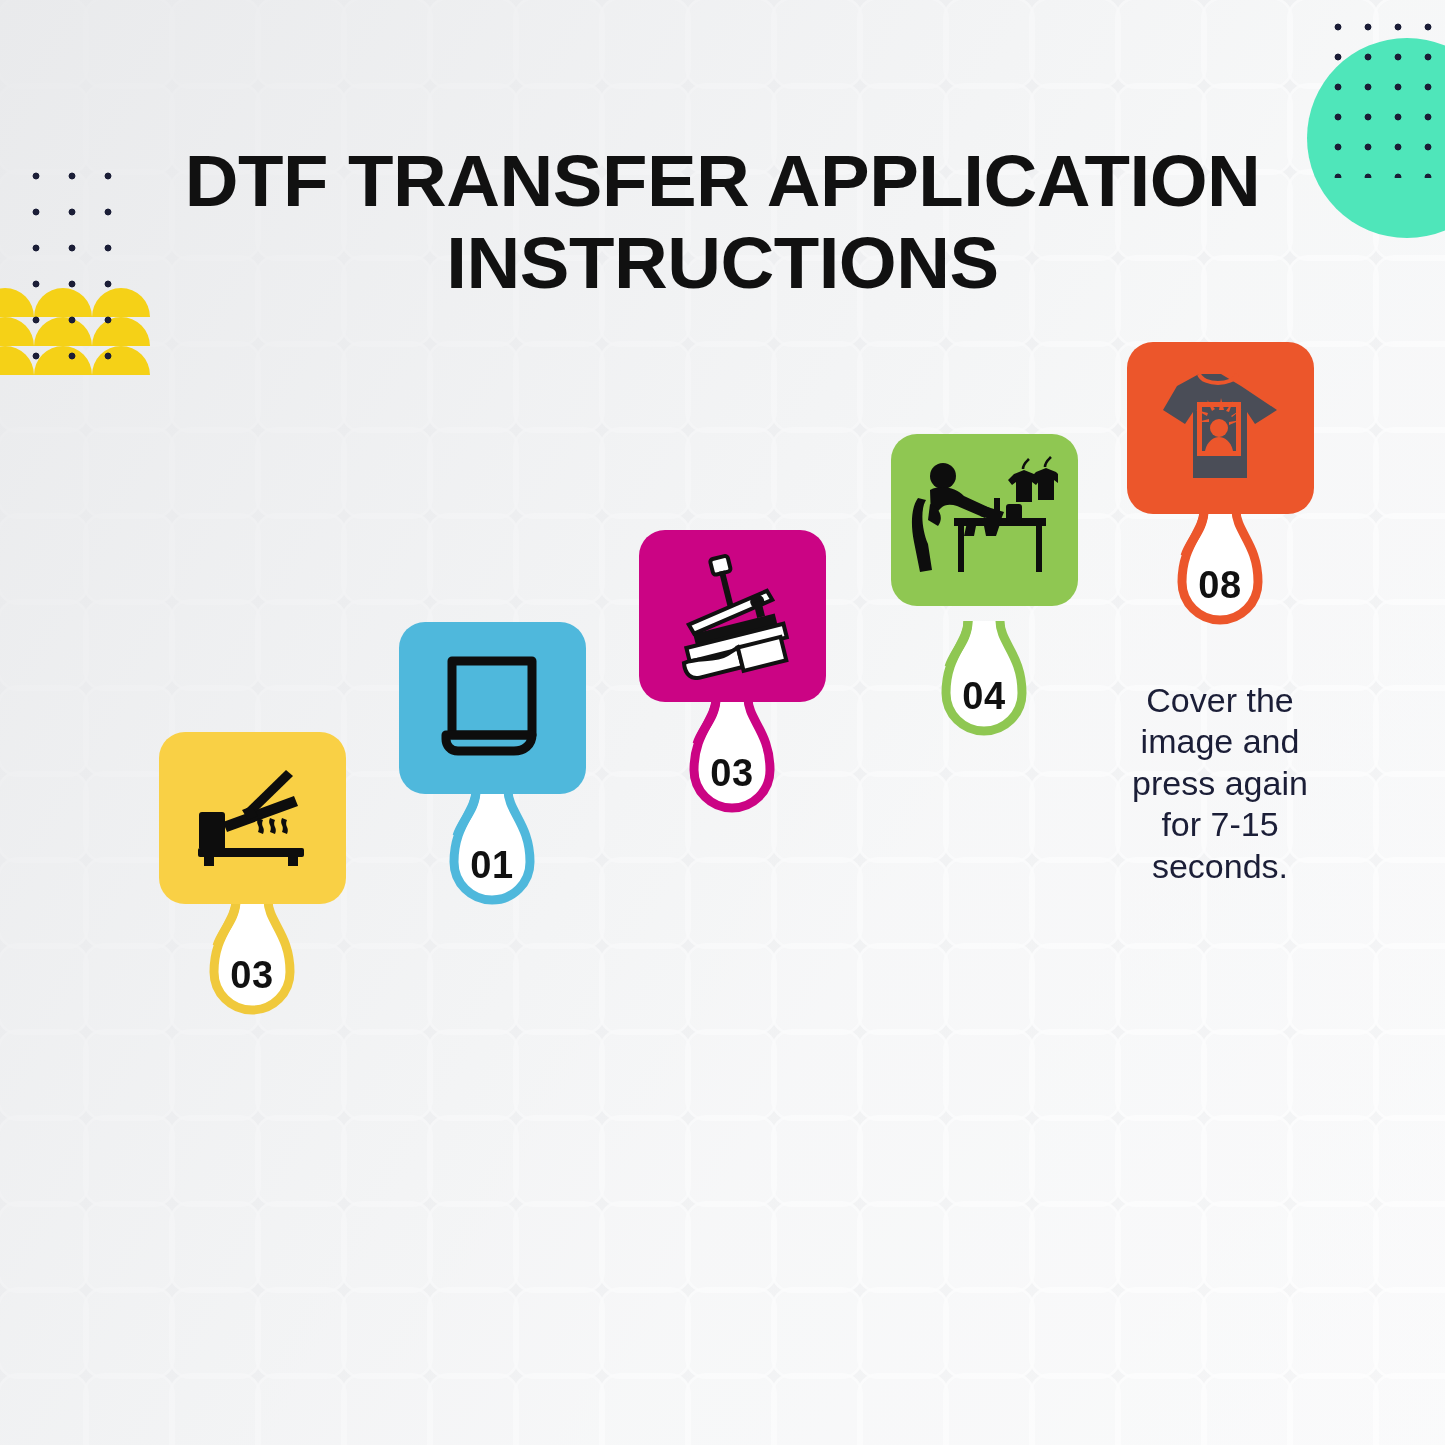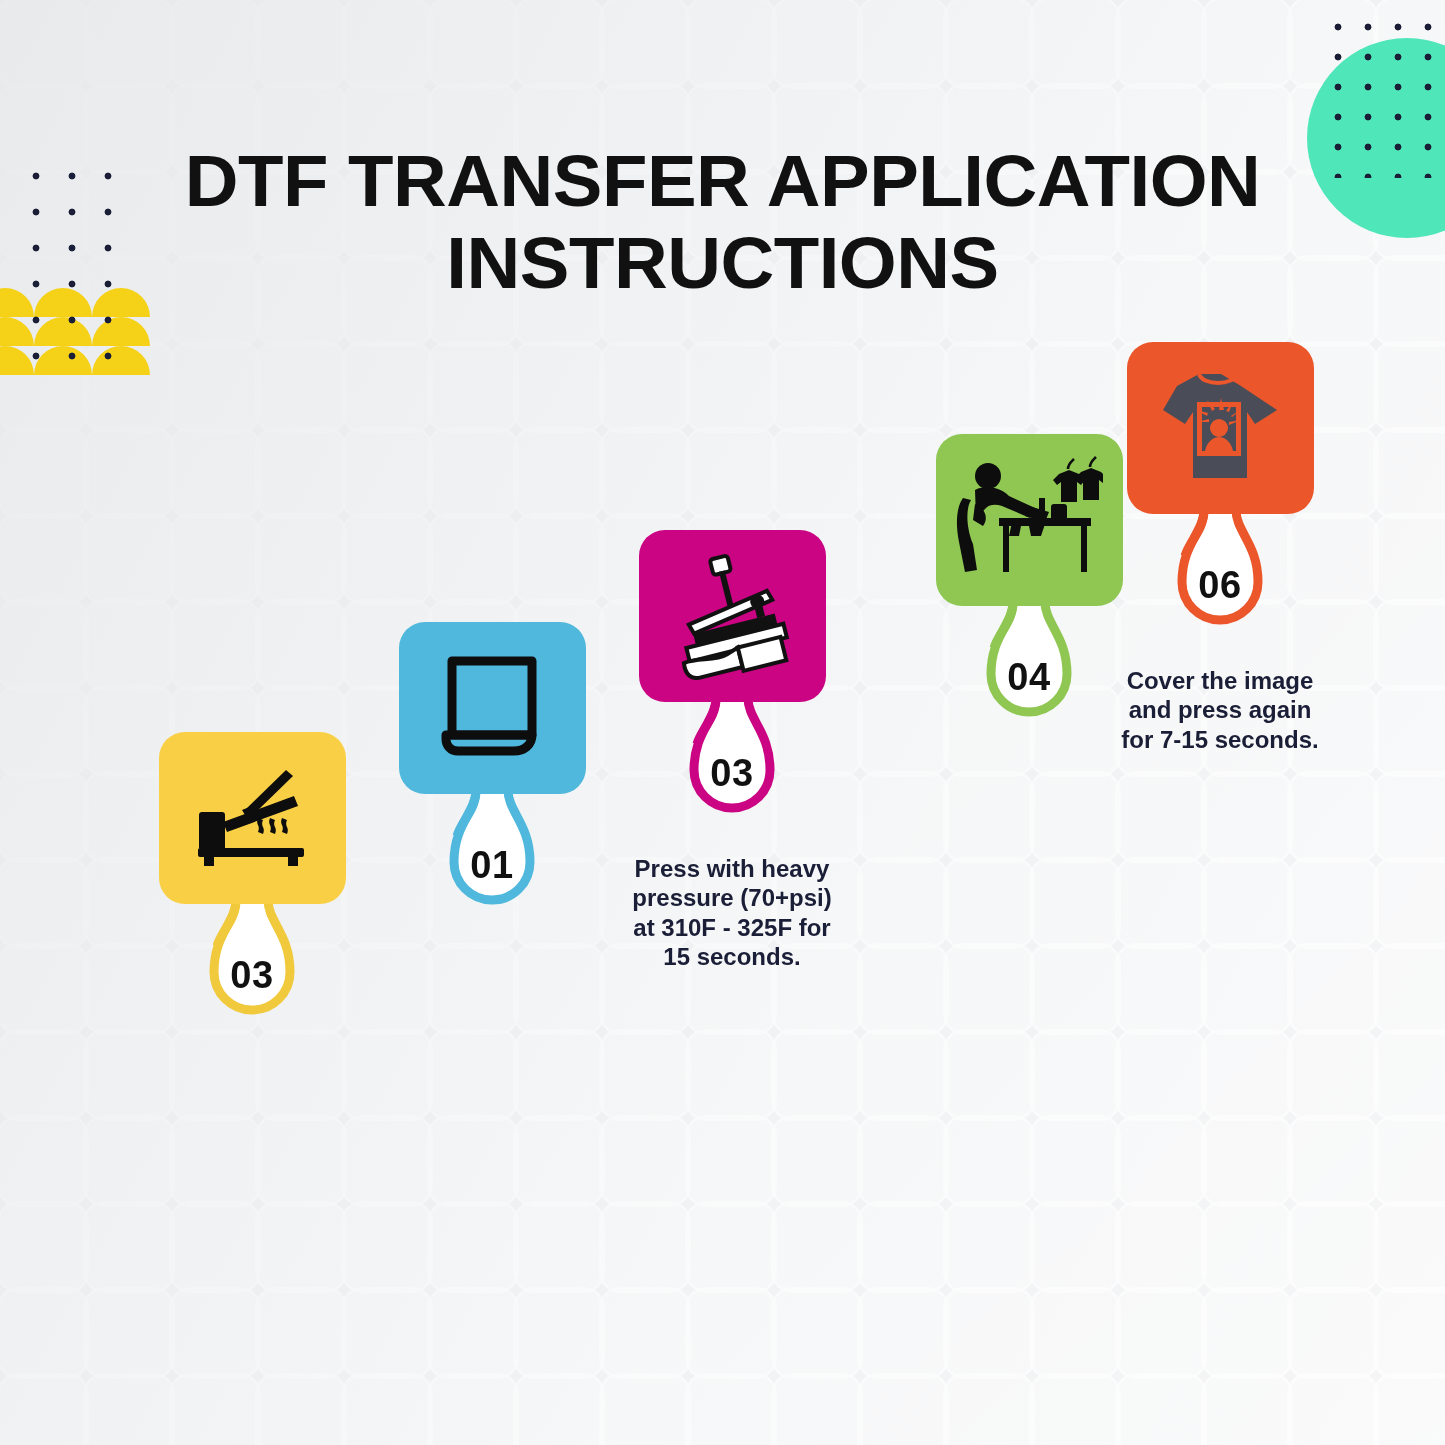--- a/index.html
+++ b/index.html
@@ -129,34 +129,34 @@
   .num {
     position: absolute;
     left: 0; right: 0;
     text-align: center;
     font-weight: 900;
     font-size: 38px;
     color: #111;
     letter-spacing: 0.5px;
   }
   .caption {
-    margin-top: 16px;
+    margin-top: 30px;
     text-align: center;
     color: #1B1E37;
-    font-size: 24px;
+    font-size: 34px;
     line-height: 1.22;
-    font-weight: 700;
+    font-weight: 400;
     width: 240px;
   }
 
   
   #step-1 { left: 132px; top: 732px; }
   #step-2 { left: 372px; top: 622px; }
   #step-3 { left: 612px; top: 530px; }
-  #step-4 { left: 909px; top: 434px; }
+  #step-4 { left: 864px; top: 434px; gap: 19px; }
   #step-5 { left: 1100px; top: 342px; }
 
   #step-1 .caption { width: 215px; }
   #step-3 .caption { width: 225px; }
   #step-4 .caption { width: 200px; }
   #step-5 .caption { width: 200px; }
 </style>
 </head>
 <body>
 
@@ -539,21 +539,20 @@
         </g>
       </svg>
     </div>
     <div class="connector">
       <svg width="120" height="140" viewBox="0 0 120 140">
         <path d="M44 0 C44 22 22 34 22 72 a38 38 0 0 0 76 0 C98 34 76 22 76 0" fill="#ffffff" stroke="#CB0484" stroke-width="9"></path>
         <path d="M44 0 C44 20 30 30 25 46" fill="none" stroke="#CB0484" stroke-width="9"></path>
       </svg>
       <div class="num" style="top:54px">03</div>
     </div>
-    <div class="caption">Press with heavy pressure (70+psi) at 310F - 325F for 15 seconds.</div>
   </div>
 
   <div class="step" id="step-4">
     <div class="card" style="background:#8FC752">
       <svg width="148" height="128" viewBox="0 0 148 128">
         <g fill="#0d0d0d">
 
           <rect x="44" y="62" width="92" height="8"></rect>
           <rect x="48" y="70" width="6" height="46"></rect>
           <rect x="126" y="70" width="6" height="46"></rect>
@@ -599,18 +598,18 @@
                    M52 50 l-11 -6 l12 3 z M76 50 l11 -7 l-10 8 z M54 56 l-12 0 l12 -3 z
                    M74 56 l12 -2 l-12 5 z"></path>
         </g>
       </svg>
     </div>
     <div class="connector">
       <svg width="120" height="140" viewBox="0 0 120 140">
         <path d="M44 0 C44 22 22 34 22 72 a38 38 0 0 0 76 0 C98 34 76 22 76 0" fill="#ffffff" stroke="#EC562B" stroke-width="9"></path>
         <path d="M44 0 C44 20 30 30 25 46" fill="none" stroke="#EC562B" stroke-width="9"></path>
       </svg>
-      <div class="num" style="top:54px">06</div>
+      <div class="num" style="top:54px">08</div>
     </div>
     <div class="caption">Cover the image and press again for 7-15 seconds.</div>
   </div>
 
 </div>
 
 </body></html>

